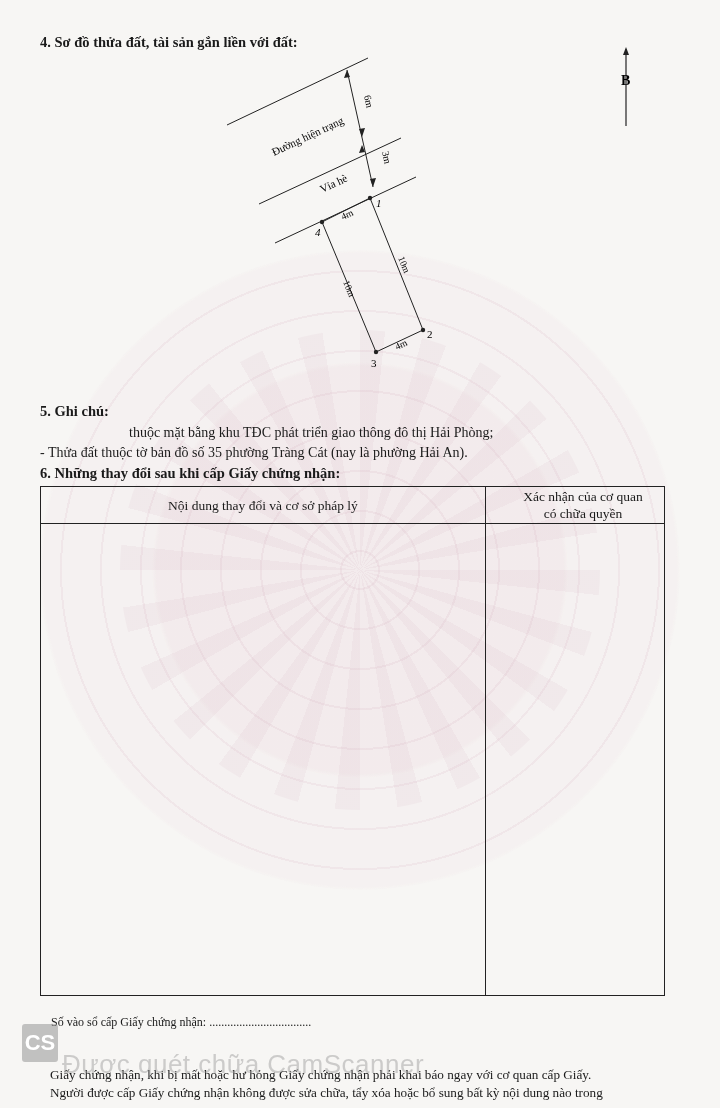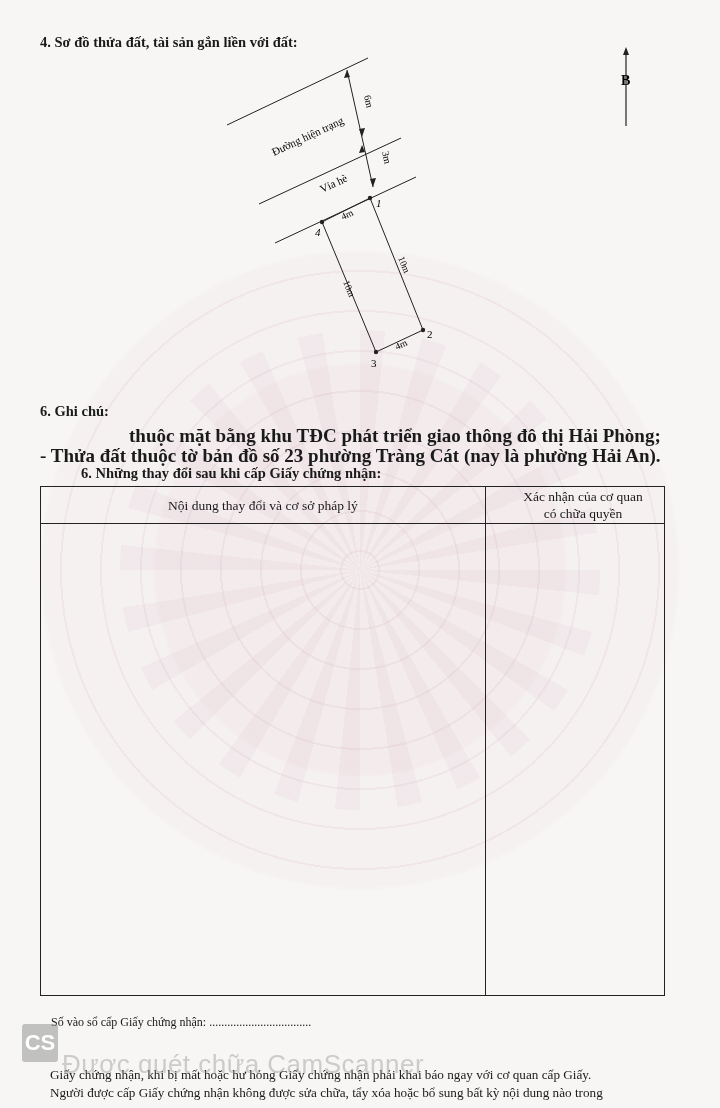--- a/index.html
+++ b/index.html
@@ -16,21 +16,21 @@
       repeating-radial-gradient(circle at center, rgba(220,190,200,0.0) 0 18px, rgba(215,180,195,0.18) 18px 20px, rgba(220,190,200,0.0) 20px 40px),
       radial-gradient(circle at center, rgba(235,215,222,0.35) 0 45%, rgba(240,225,230,0.2) 46% 70%, rgba(245,235,238,0) 71%);
   }
   .watermark2 {
     position: absolute; left: 120px; top: 330px; width: 480px; height: 480px;
     border-radius: 50%; pointer-events: none;
     background: repeating-conic-gradient(from 0deg, rgba(210,175,190,0.12) 0 6deg, rgba(255,255,255,0) 6deg 15deg);
   }
   .abs { position: absolute; }
   .sec-title { font-size: 14.5px; font-weight: bold; }
-  .body-text { font-size: 19px; font-weight: bold; }
+  .body-text { font-size: 14px; }
   svg text { font-family: "Liberation Serif", "DejaVu Serif", serif; }
   .table {
     position: absolute; left: 40px; top: 486px; width: 625px; height: 510px;
     border: 1.5px solid #222; box-sizing: border-box;
   }
   .table .col-div { position: absolute; left: 444px; top: 0; bottom: 0; border-left: 1.5px solid #222; }
   .table .hdr-line { position: absolute; left: 0; right: 0; top: 36px; border-top: 1.5px solid #222; }
   .hdr-cell {
     position: absolute; top: 0; height: 36px; display: flex; align-items: center; justify-content: center;
     text-align: center; font-size: 13.5px; line-height: 17px;
@@ -84,25 +84,25 @@
   <text x="343" y="220" font-size="9.5" transform="rotate(-25 343 220)">4m</text>
   <text x="398" y="258" font-size="9.5" transform="rotate(68 398 258)">10m</text>
   <text x="397" y="350" font-size="9.5" transform="rotate(-25 397 350)">4m</text>
   <text x="343" y="282" font-size="9.5" transform="rotate(68 343 282)">10m</text>
 
   <line x1="626" y1="49" x2="626" y2="126" stroke="#222" stroke-width="1.2"></line>
   <polygon points="626,47 623,55 629,55" fill="#222"></polygon>
   <text x="621" y="85" font-size="14" font-weight="bold">B</text>
 </svg>
 
-<div class="abs sec-title" style="left:40px; top:403px;">6. Ghi chú:</div>
+<div class="abs sec-title" style="left:40px; top:403px;">5. Ghi chú:</div>
 <div class="abs body-text" style="left:129px; top:425px;">thuộc mặt bằng khu TĐC phát triển giao thông đô thị Hải Phòng;</div>
-<div class="abs body-text" style="left:40px; top:445px;">- Thửa đất thuộc tờ bản đồ số 23 phường Tràng Cát (nay là phường Hải An).</div>
+<div class="abs body-text" style="left:40px; top:445px;">- Thửa đất thuộc tờ bản đồ số 35 phường Tràng Cát (nay là phường Hải An).</div>
 
-<div class="abs sec-title" style="left:40px; top:465px;margin-left:41px;">6. Những thay đổi sau khi cấp Giấy chứng nhận:</div>
+<div class="abs sec-title" style="left:40px; top:465px;">6. Những thay đổi sau khi cấp Giấy chứng nhận:</div>
 
 <div class="table">
   <div class="hdr-cell" style="left:0; width:444px;">Nội dung thay đổi và cơ sở pháp lý</div>
   <div class="hdr-cell" style="left:444px; width:196px; flex-direction:column;">
     <span>Xác nhận của cơ quan</span>
     <span>có chữa quyền</span>
   </div>
   <div class="hdr-line"></div>
   <div class="col-div"></div>
   <div class="abs" style="left:0; top:38px; width:443px; bottom:0;"></div>

